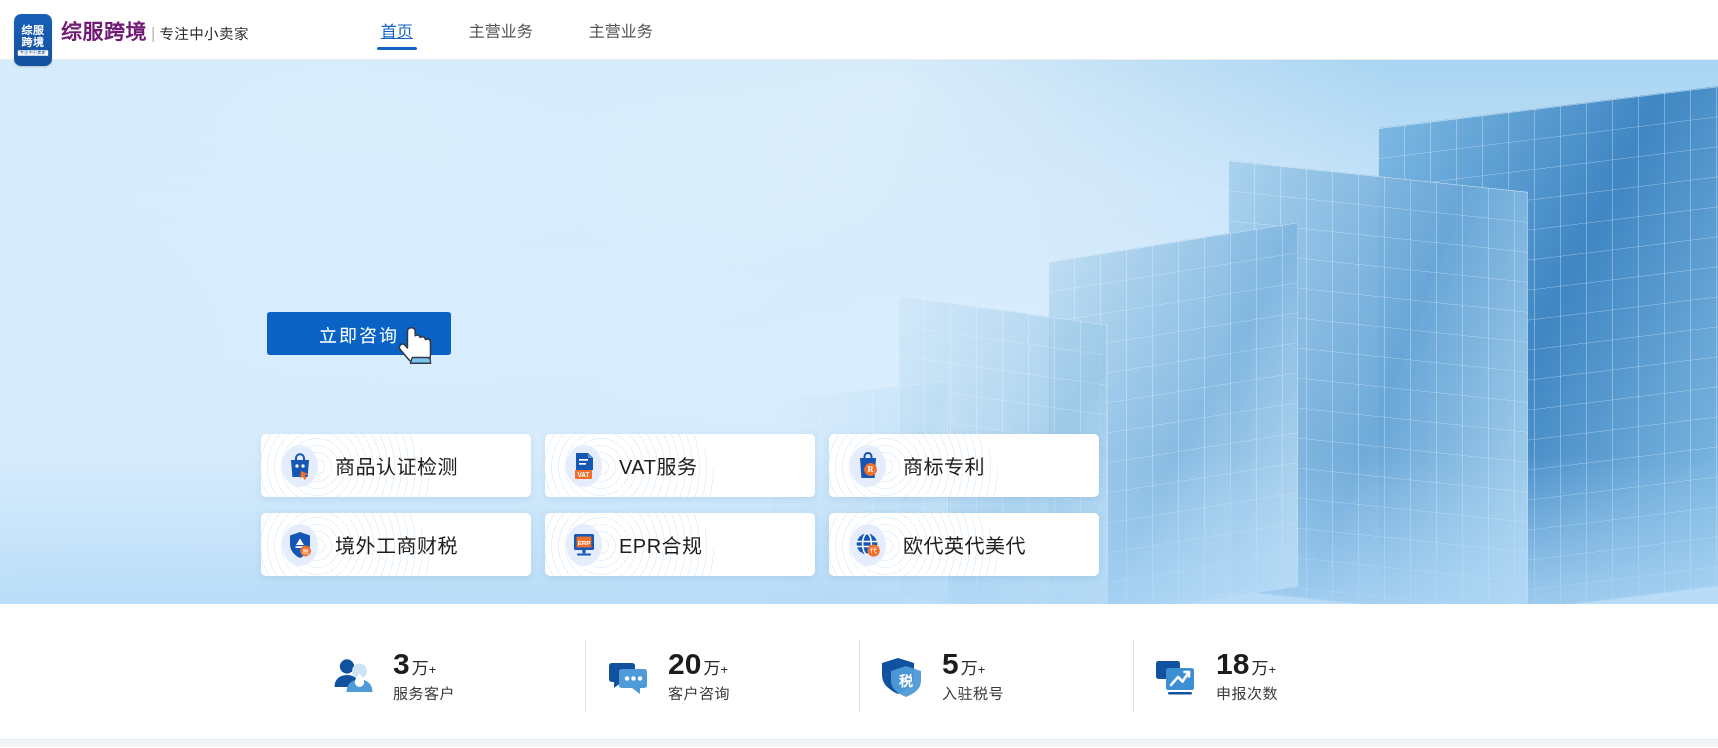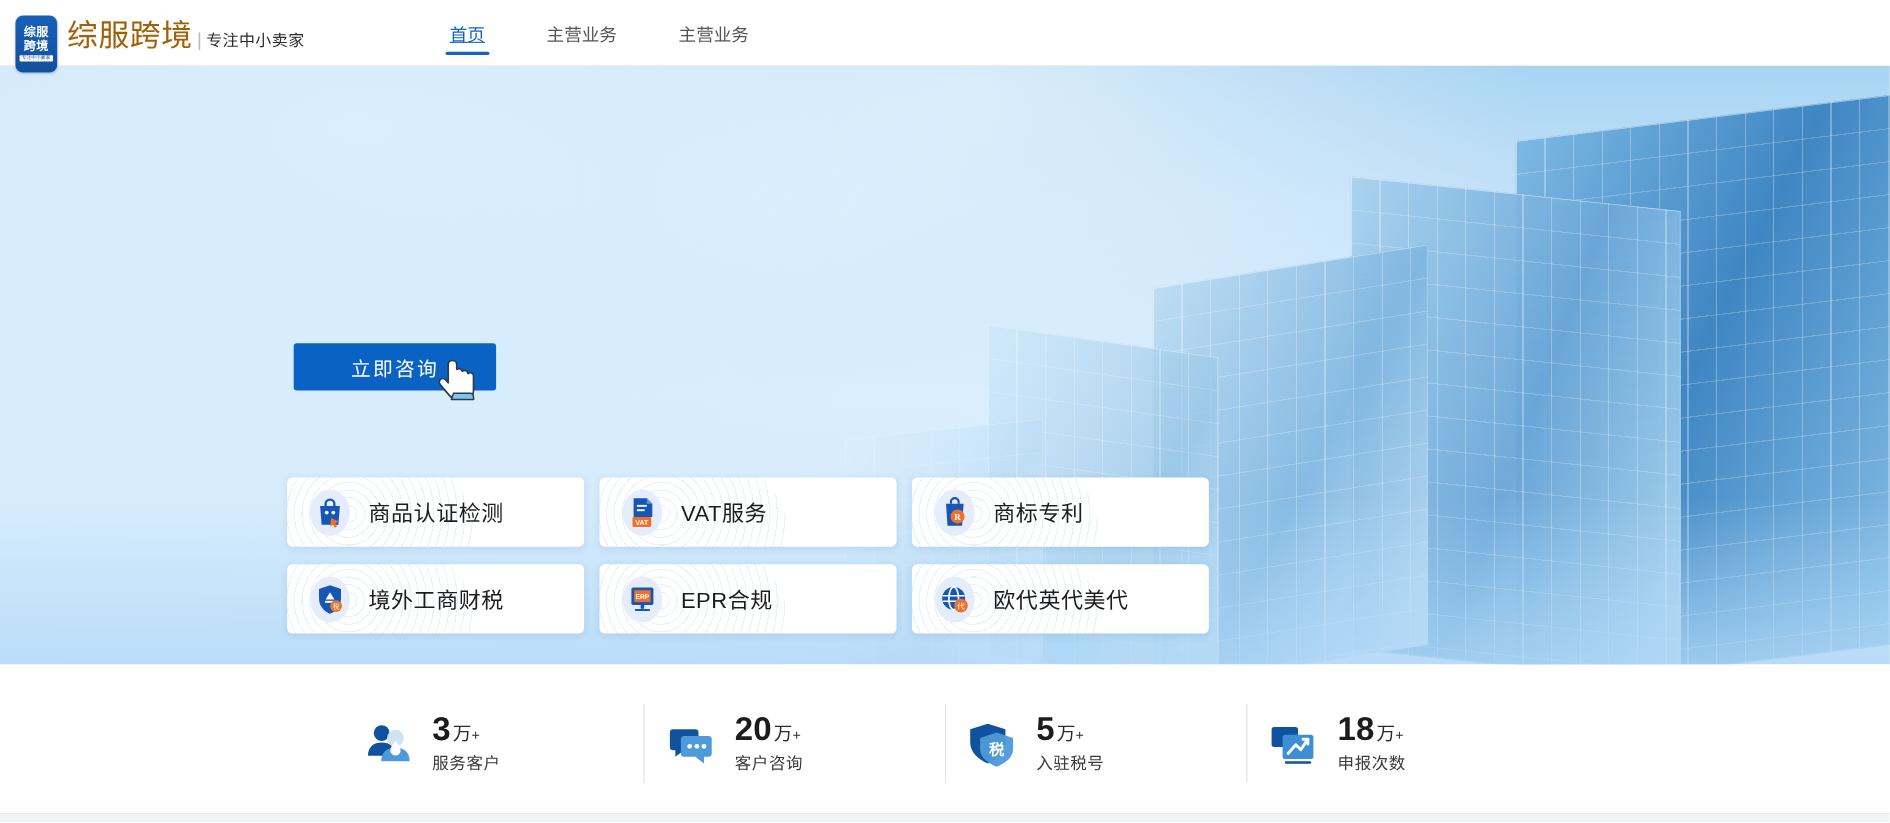--- a/index.html
+++ b/index.html
@@ -59,23 +59,23 @@
     border-radius: 1px;
     letter-spacing: .2px;
     white-space: nowrap;
     transform: scale(.95);
   }
   .brand-text {
     display: flex; align-items: baseline; gap: 4px;
     white-space: nowrap;
   }
   .brand-name {
-    font-size: 28px;
-    font-weight: 400;
-    color: #a16207;
+    font-size: 21px;
+    font-weight: 700;
+    color: #701a75;
     letter-spacing: .5px;
   }
   .brand-div { color: #b8b8b8; font-size: 17px; font-weight: 300; }
   .brand-tag {
     font-size: 14.5px;
     color: #2b2b2b;
     letter-spacing: .4px;
   }
 
   .nav {

